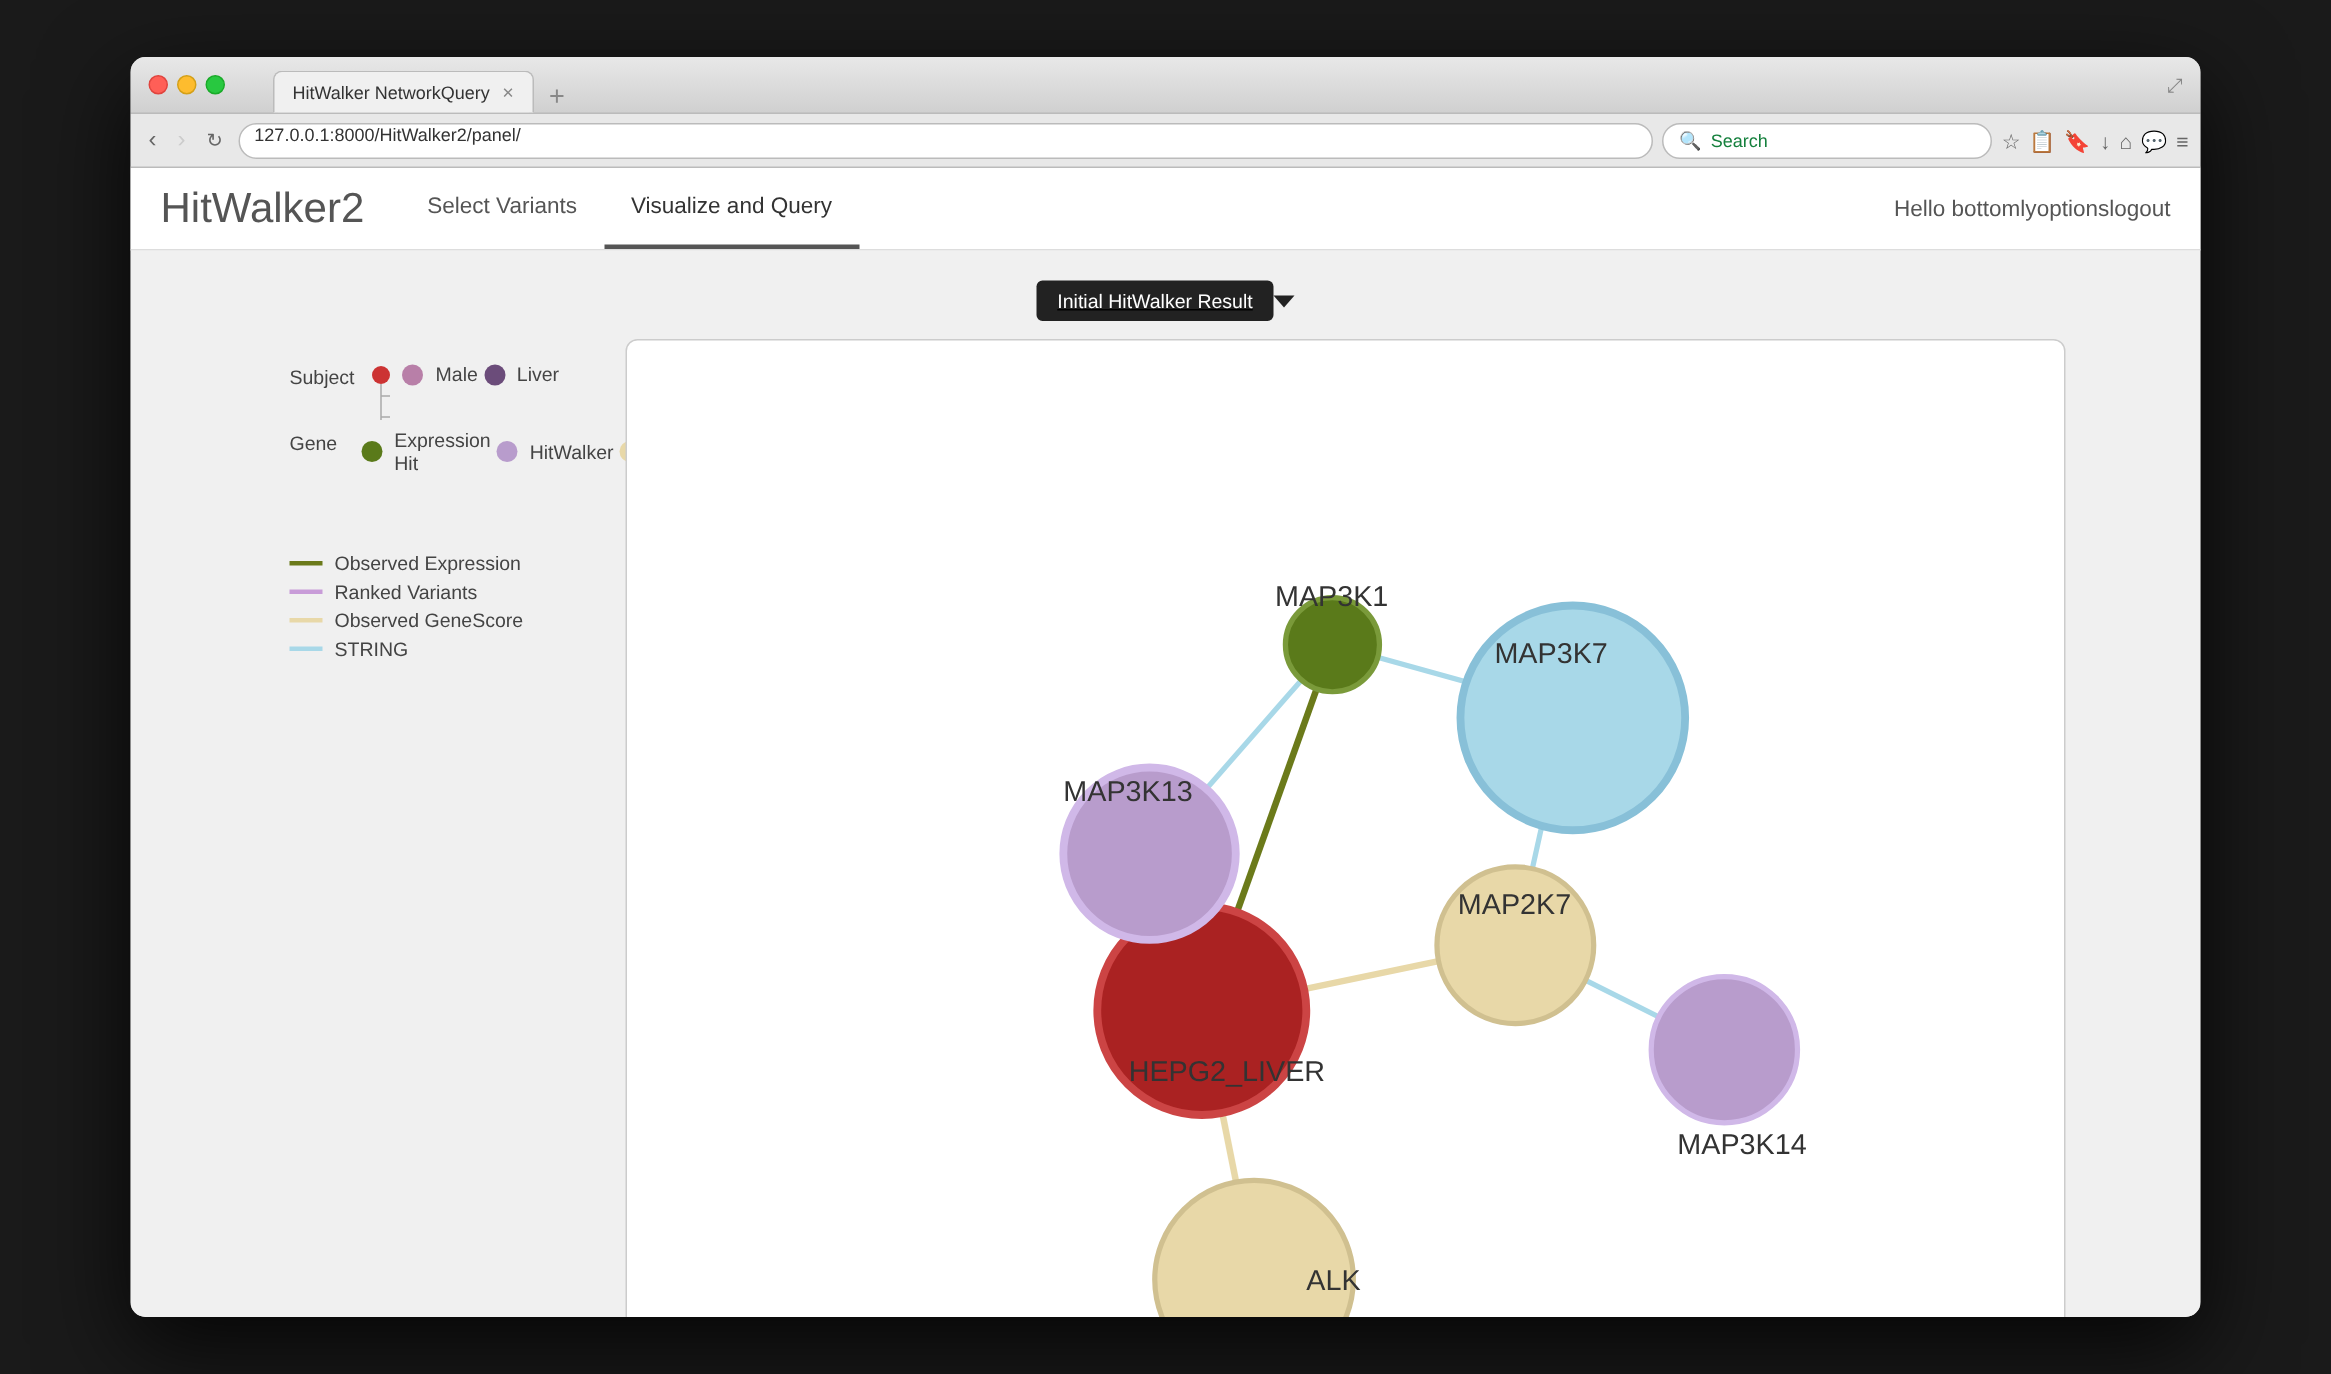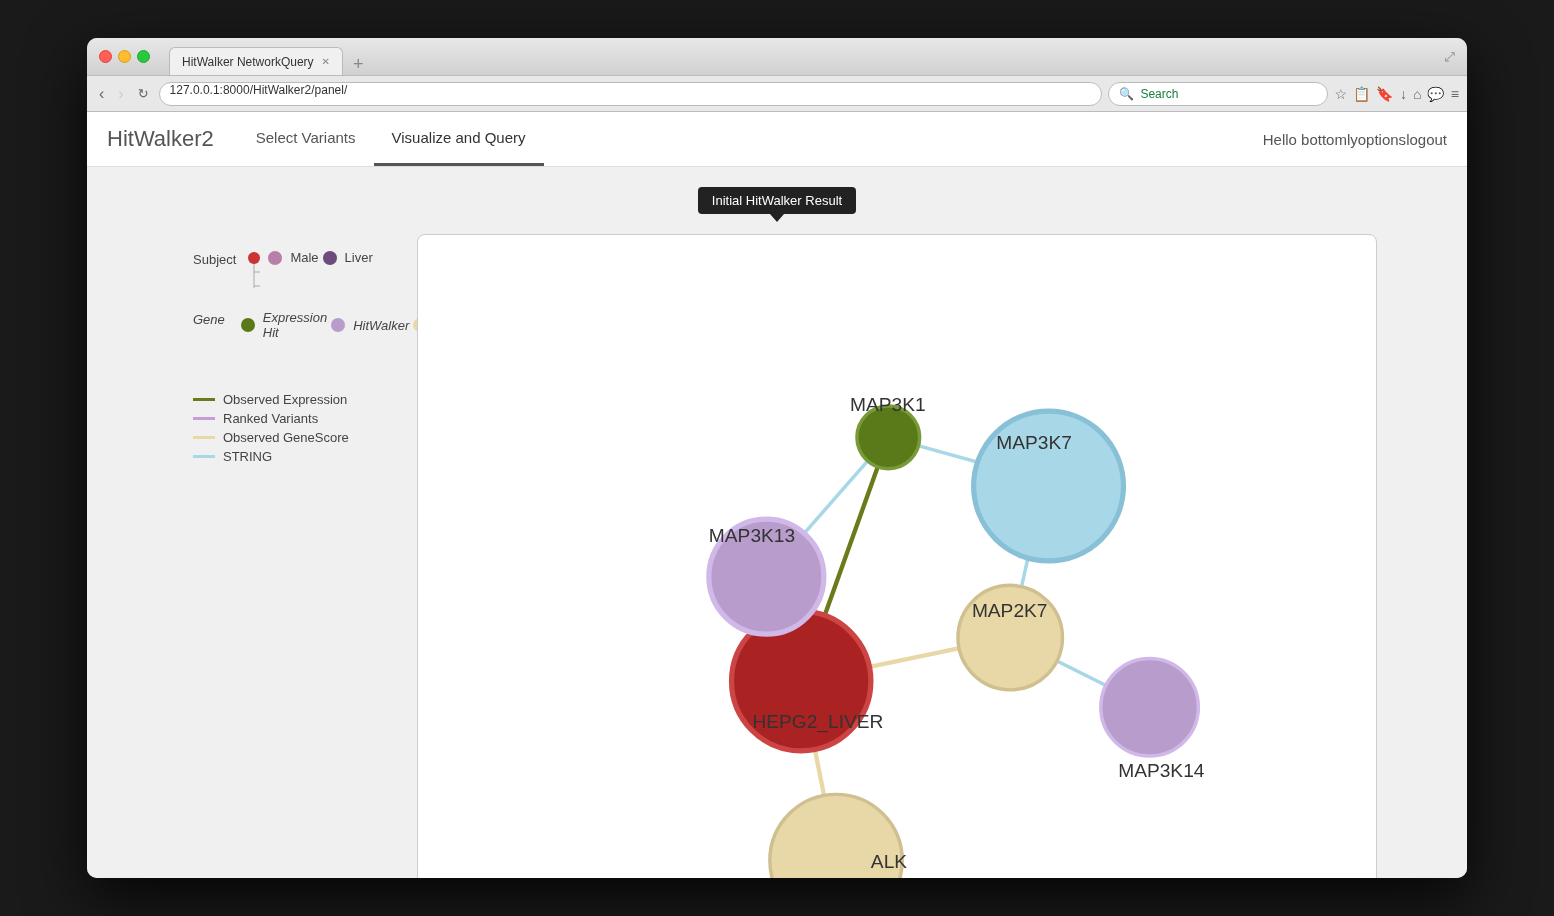--- a/index.html
+++ b/index.html
@@ -36,21 +36,21 @@
       display: flex;
       gap: 6px;
       align-items: center;
     }
     .btn-red { width: 13px; height: 13px; border-radius: 50%; background: #ff5f57; border: 1px solid #e0443e; cursor: pointer; }
     .btn-yellow { width: 13px; height: 13px; border-radius: 50%; background: #febc2e; border: 1px solid #d4a017; cursor: pointer; }
     .btn-green { width: 13px; height: 13px; border-radius: 50%; background: #28c840; border: 1px solid #1aab29; cursor: pointer; }
     .tab-bar {
       display: flex;
       align-items: flex-end;
-      margin-left: 11px;
+      margin-left: 24px;
       height: 100%;
     }
     .browser-tab {
       background: #f0f0f0;
       border: 1px solid #bbb;
       border-bottom: none;
       border-radius: 6px 6px 0 0;
       padding: 4px 12px;
       font-size: 12px;
       color: #333;
@@ -137,21 +137,21 @@
     .app-navbar {
       background: white;
       border-bottom: 1px solid #ddd;
       display: flex;
       align-items: stretch;
       padding: 0 20px;
       height: 55px;
       flex-shrink: 0;
     }
     .app-brand {
-      font-size: 22px;
+      font-size: 28px;
       font-weight: 500;
       color: #555;
       display: flex;
       align-items: center;
       padding-right: 24px;
     }
     .app-nav-items {
       display: flex;
       align-items: stretch;
       gap: 0;
@@ -183,23 +183,23 @@
     .main-area {
       flex: 1;
       padding: 20px 30px;
       display: flex;
       flex-direction: column;
       align-items: center;
     }
     
     .tooltip-container {
       display: flex;
-      flex-direction: column;
       align-items: center;
       margin-bottom: 12px;
+      text-decoration: underline;
     }
     .tooltip-box {
       background: #222;
       color: white;
       padding: 6px 14px;
       border-radius: 4px;
       font-size: 13px;
       font-weight: 500;
     }
     .tooltip-arrow {
@@ -272,28 +272,26 @@
       overflow: hidden;
     }
     .network-svg {
       width: 100%;
       height: 100%;
     }
     .legend-subject-section {
       display: flex;
       align-items: flex-start;
       gap: 6px;
+    }
+    .legend-gene-section {
+      display: flex;
+      align-items: flex-start;
+      gap: 6px;
       margin-bottom: 16px;
-    }
-    .legend-gene-section {
-      display: flex;
-      align-items: flex-start;
-      gap: 6px;
-      margin-bottom: 16px;
-      font-style: italic;
     }
   </style>
 </head>
 <body>
 
 <div class="screen">
 
   <div class="titlebar">
     <div class="window-controls">
       <div class="btn-red"></div>

